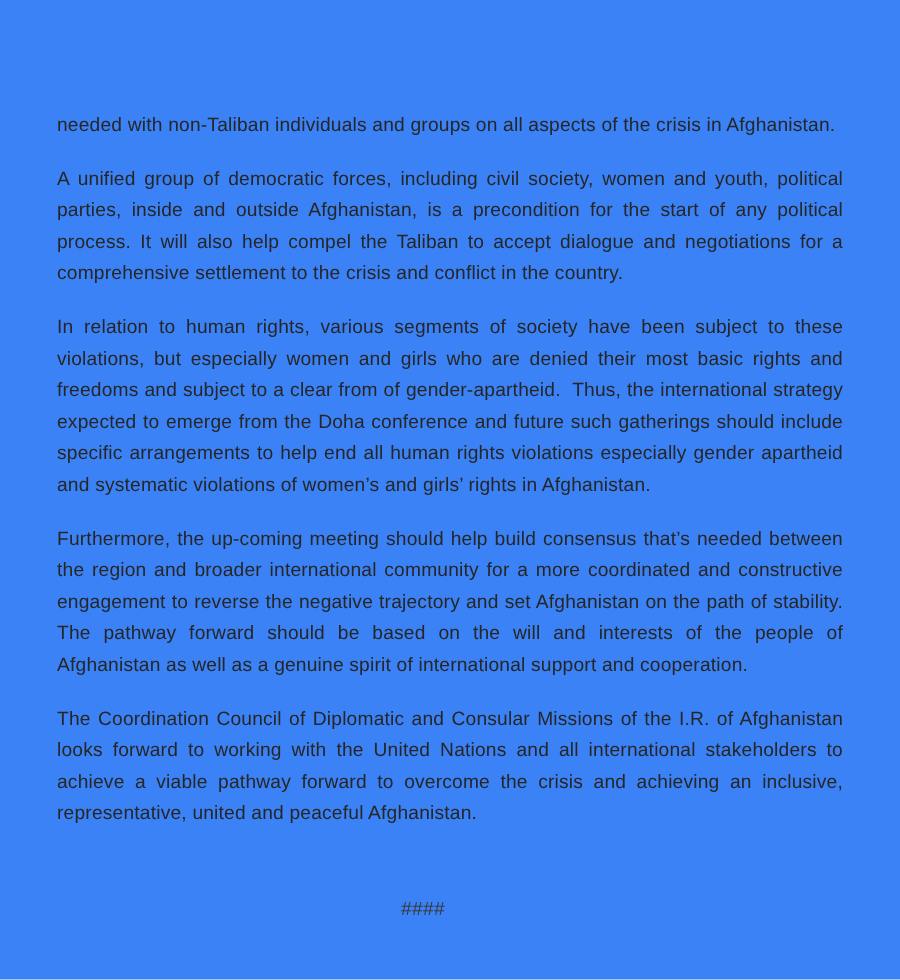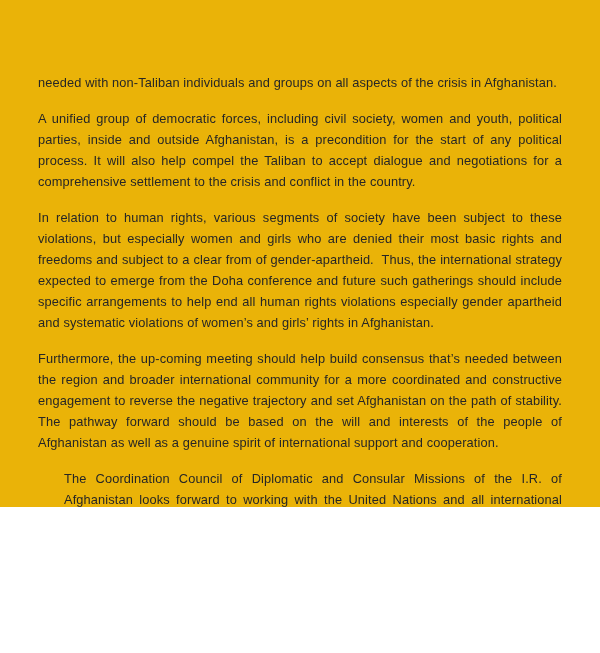--- a/index.html
+++ b/index.html
@@ -4,22 +4,22 @@
 <style>
   html, body {
     margin: 0;
     padding: 0;
     background: #ffffff;
   }
 
   .page {
     position: relative;
     width: 600px;
-    height: 507px;
-    background: #eab308;
+    height: 653px;
+    background: #3b82f6;
     overflow: hidden;
     font-family: "Liberation Sans", "DejaVu Sans", sans-serif;
   }
 
   .doc-body {
     position: absolute;
     left: 38px;
     top: 72px;
     width: 524px;
   }
@@ -31,21 +31,20 @@
     color: #262626;
     text-align: justify;
     text-justify: inter-word;
     white-space: pre-wrap;
     -webkit-font-smoothing: antialiased;
     letter-spacing: 0.01em;
   }
 
   .para:last-of-type {
     margin-bottom: 0;
-    margin-left: 26px;
   }
 
   .end-marker {
     position: absolute;
     left: 38px;
     top: 595px;
     width: 488px;
     text-align: center;
     font-size: 12.8px;
     line-height: 21px;

